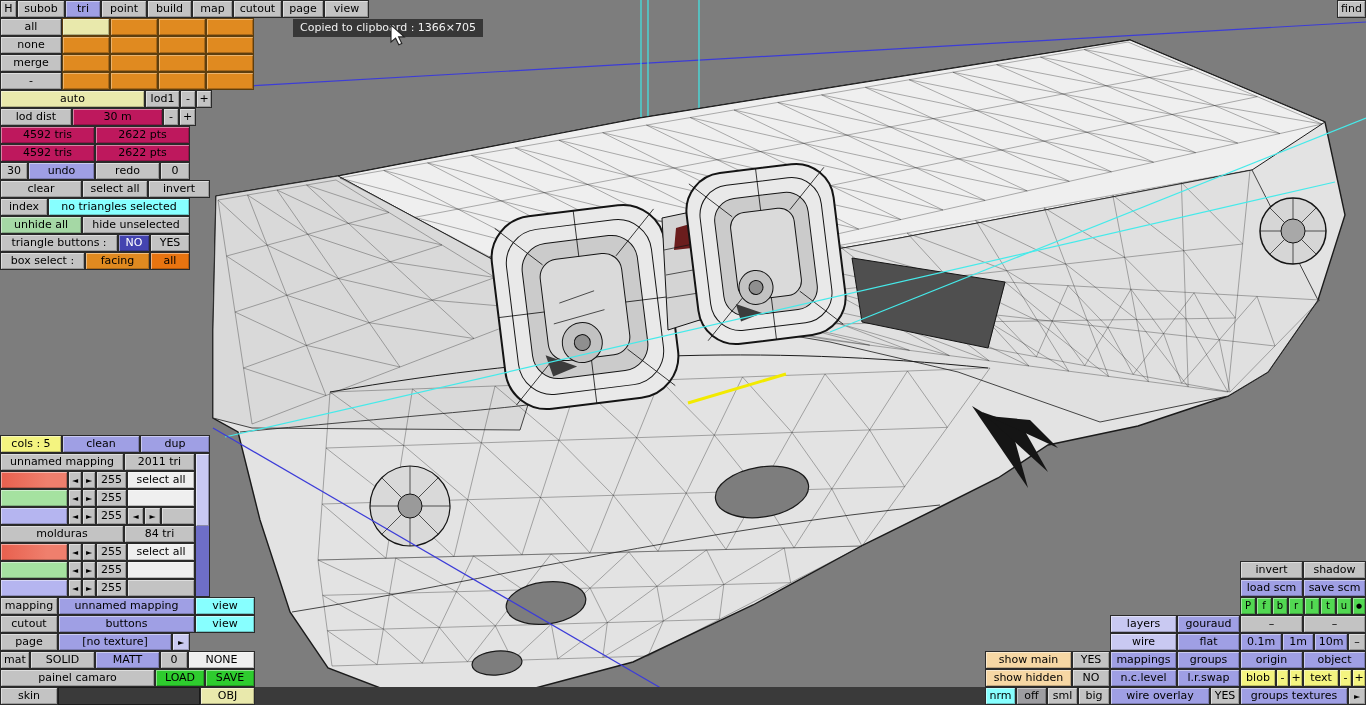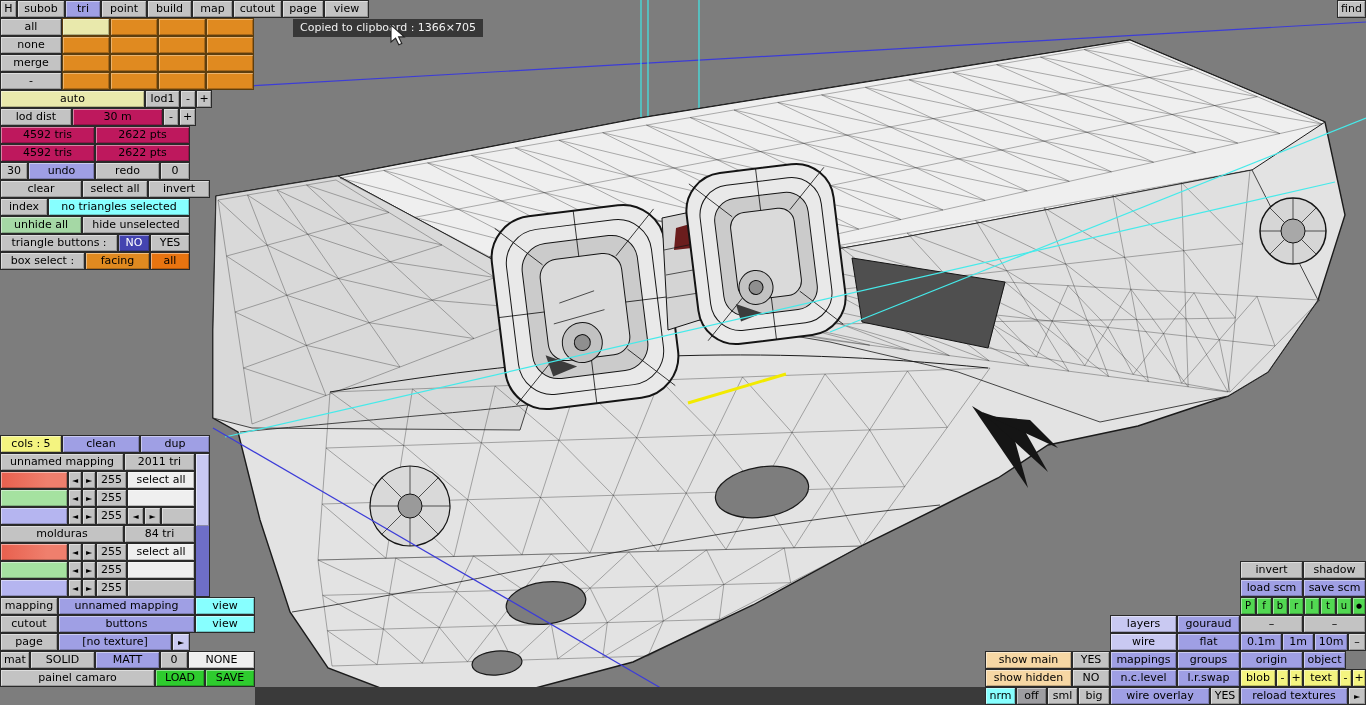--- a/index.html
+++ b/index.html
@@ -309,20 +309,25 @@
     <div class="c" style="width:65px">SOLID</div>
     <div class="c lav" style="width:65px">MATT</div>
     <div class="c" style="width:28px">0</div>
     <div class="c wht" style="width:67px">NONE</div>
   </div>
   <div class="row" style="left:0;top:669px">
     <div class="c" style="width:155px">painel camaro</div>
     <div class="c grn" style="width:50px">LOAD</div>
     <div class="c grn" style="width:50px">SAVE</div>
   </div>
+  <div class="row" style="left:0;top:687px">
+    <div class="c" style="width:58px">skin</div>
+    <div class="c dark" style="width:142px"></div>
+    <div class="c pyl" style="width:55px">OBJ</div>
+  </div>
 
   <div class="abs dark" style="left:255px;top:687px;width:730px;height:18px"></div>
 
   <div class="row" style="left:1240px;top:561px">
     <div class="c" style="width:63px">invert</div>
     <div class="c" style="width:63px">shadow</div>
   </div>
   <div class="row" style="left:1240px;top:579px">
     <div class="c lav" style="width:63px">load scm</div>
     <div class="c lav" style="width:63px">save scm</div>
@@ -350,42 +355,42 @@
     <div class="c lav" style="width:32px">1m</div>
     <div class="c lav" style="width:34px">10m</div>
     <div class="c" style="width:18px">–</div>
   </div>
   <div class="row" style="left:985px;top:651px">
     <div class="c crm" style="width:87px">show main</div>
     <div class="c" style="width:38px">YES</div>
     <div class="c lav" style="width:67px">mappings</div>
     <div class="c lav" style="width:63px">groups</div>
     <div class="c lav" style="width:63px">origin</div>
-    <div class="c lav" style="width:43px">object</div>
+    <div class="c lav" style="width:63px">object</div>
   </div>
   <div class="row" style="left:985px;top:669px">
     <div class="c crm" style="width:87px">show hidden</div>
     <div class="c" style="width:38px">NO</div>
     <div class="c lav" style="width:67px">n.c.level</div>
     <div class="c lav" style="width:63px">l.r.swap</div>
     <div class="c ylw" style="width:36px">blob</div>
     <div class="c ylw" style="width:13px">-</div>
     <div class="c ylw" style="width:14px">+</div>
     <div class="c ylw" style="width:36px">text</div>
     <div class="c ylw" style="width:13px">-</div>
     <div class="c ylw" style="width:14px">+</div>
   </div>
   <div class="row" style="left:985px;top:687px">
     <div class="c cy" style="width:31px">nrm</div>
     <div class="c bdk" style="width:31px">off</div>
     <div class="c" style="width:31px">sml</div>
     <div class="c" style="width:32px">big</div>
     <div class="c lav" style="width:100px">wire overlay</div>
     <div class="c" style="width:30px">YES</div>
-    <div class="c lav" style="width:108px">reload textures</div>
+    <div class="c lav" style="width:108px">groups textures</div>
     <div class="c ar" style="width:18px">►</div>
   </div>
 
   <div class="tooltip">Copied to clipboard : 1366×705</div>
   <svg id="cursor" width="20" height="26" viewBox="0 0 20 26">
     <path d="M1,1 L1,18 L5.6,14.2 L8.8,20.8 L11.8,19.4 L8.6,12.9 L14.2,12.9 Z" fill="#ffffff" stroke="#222222" stroke-width="1.1"></path>
   </svg>
 
 </div>
 

